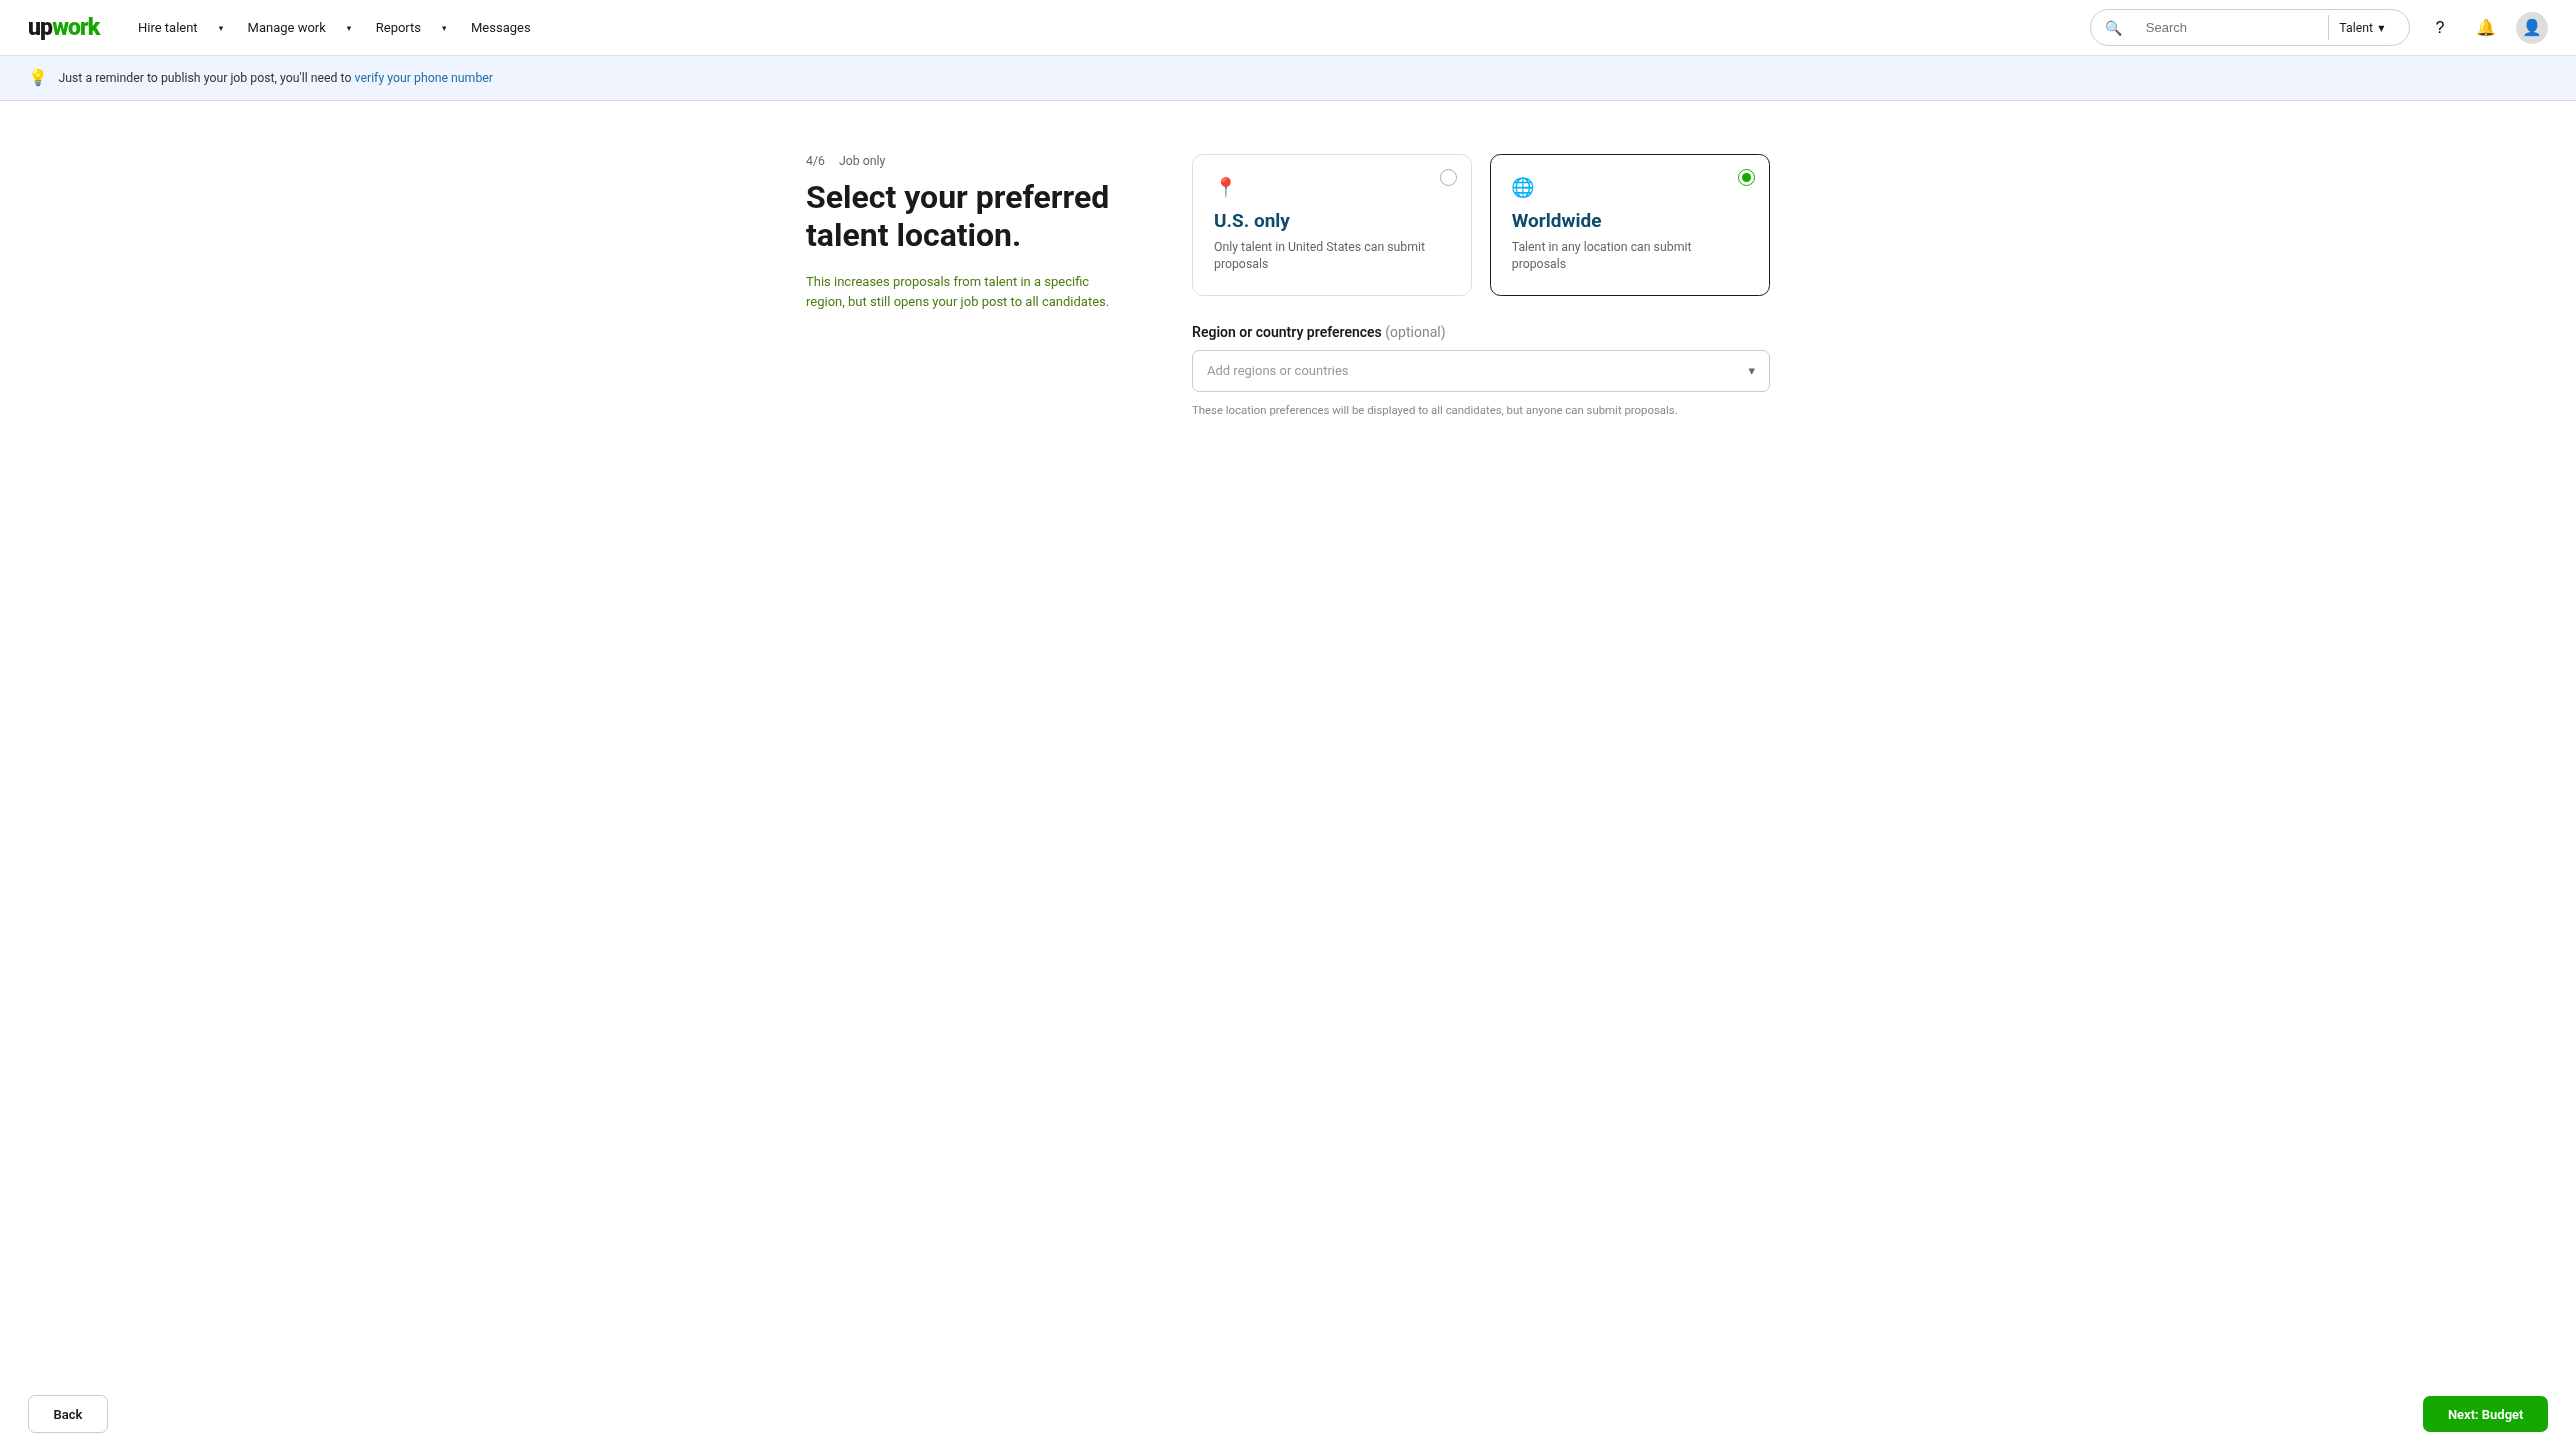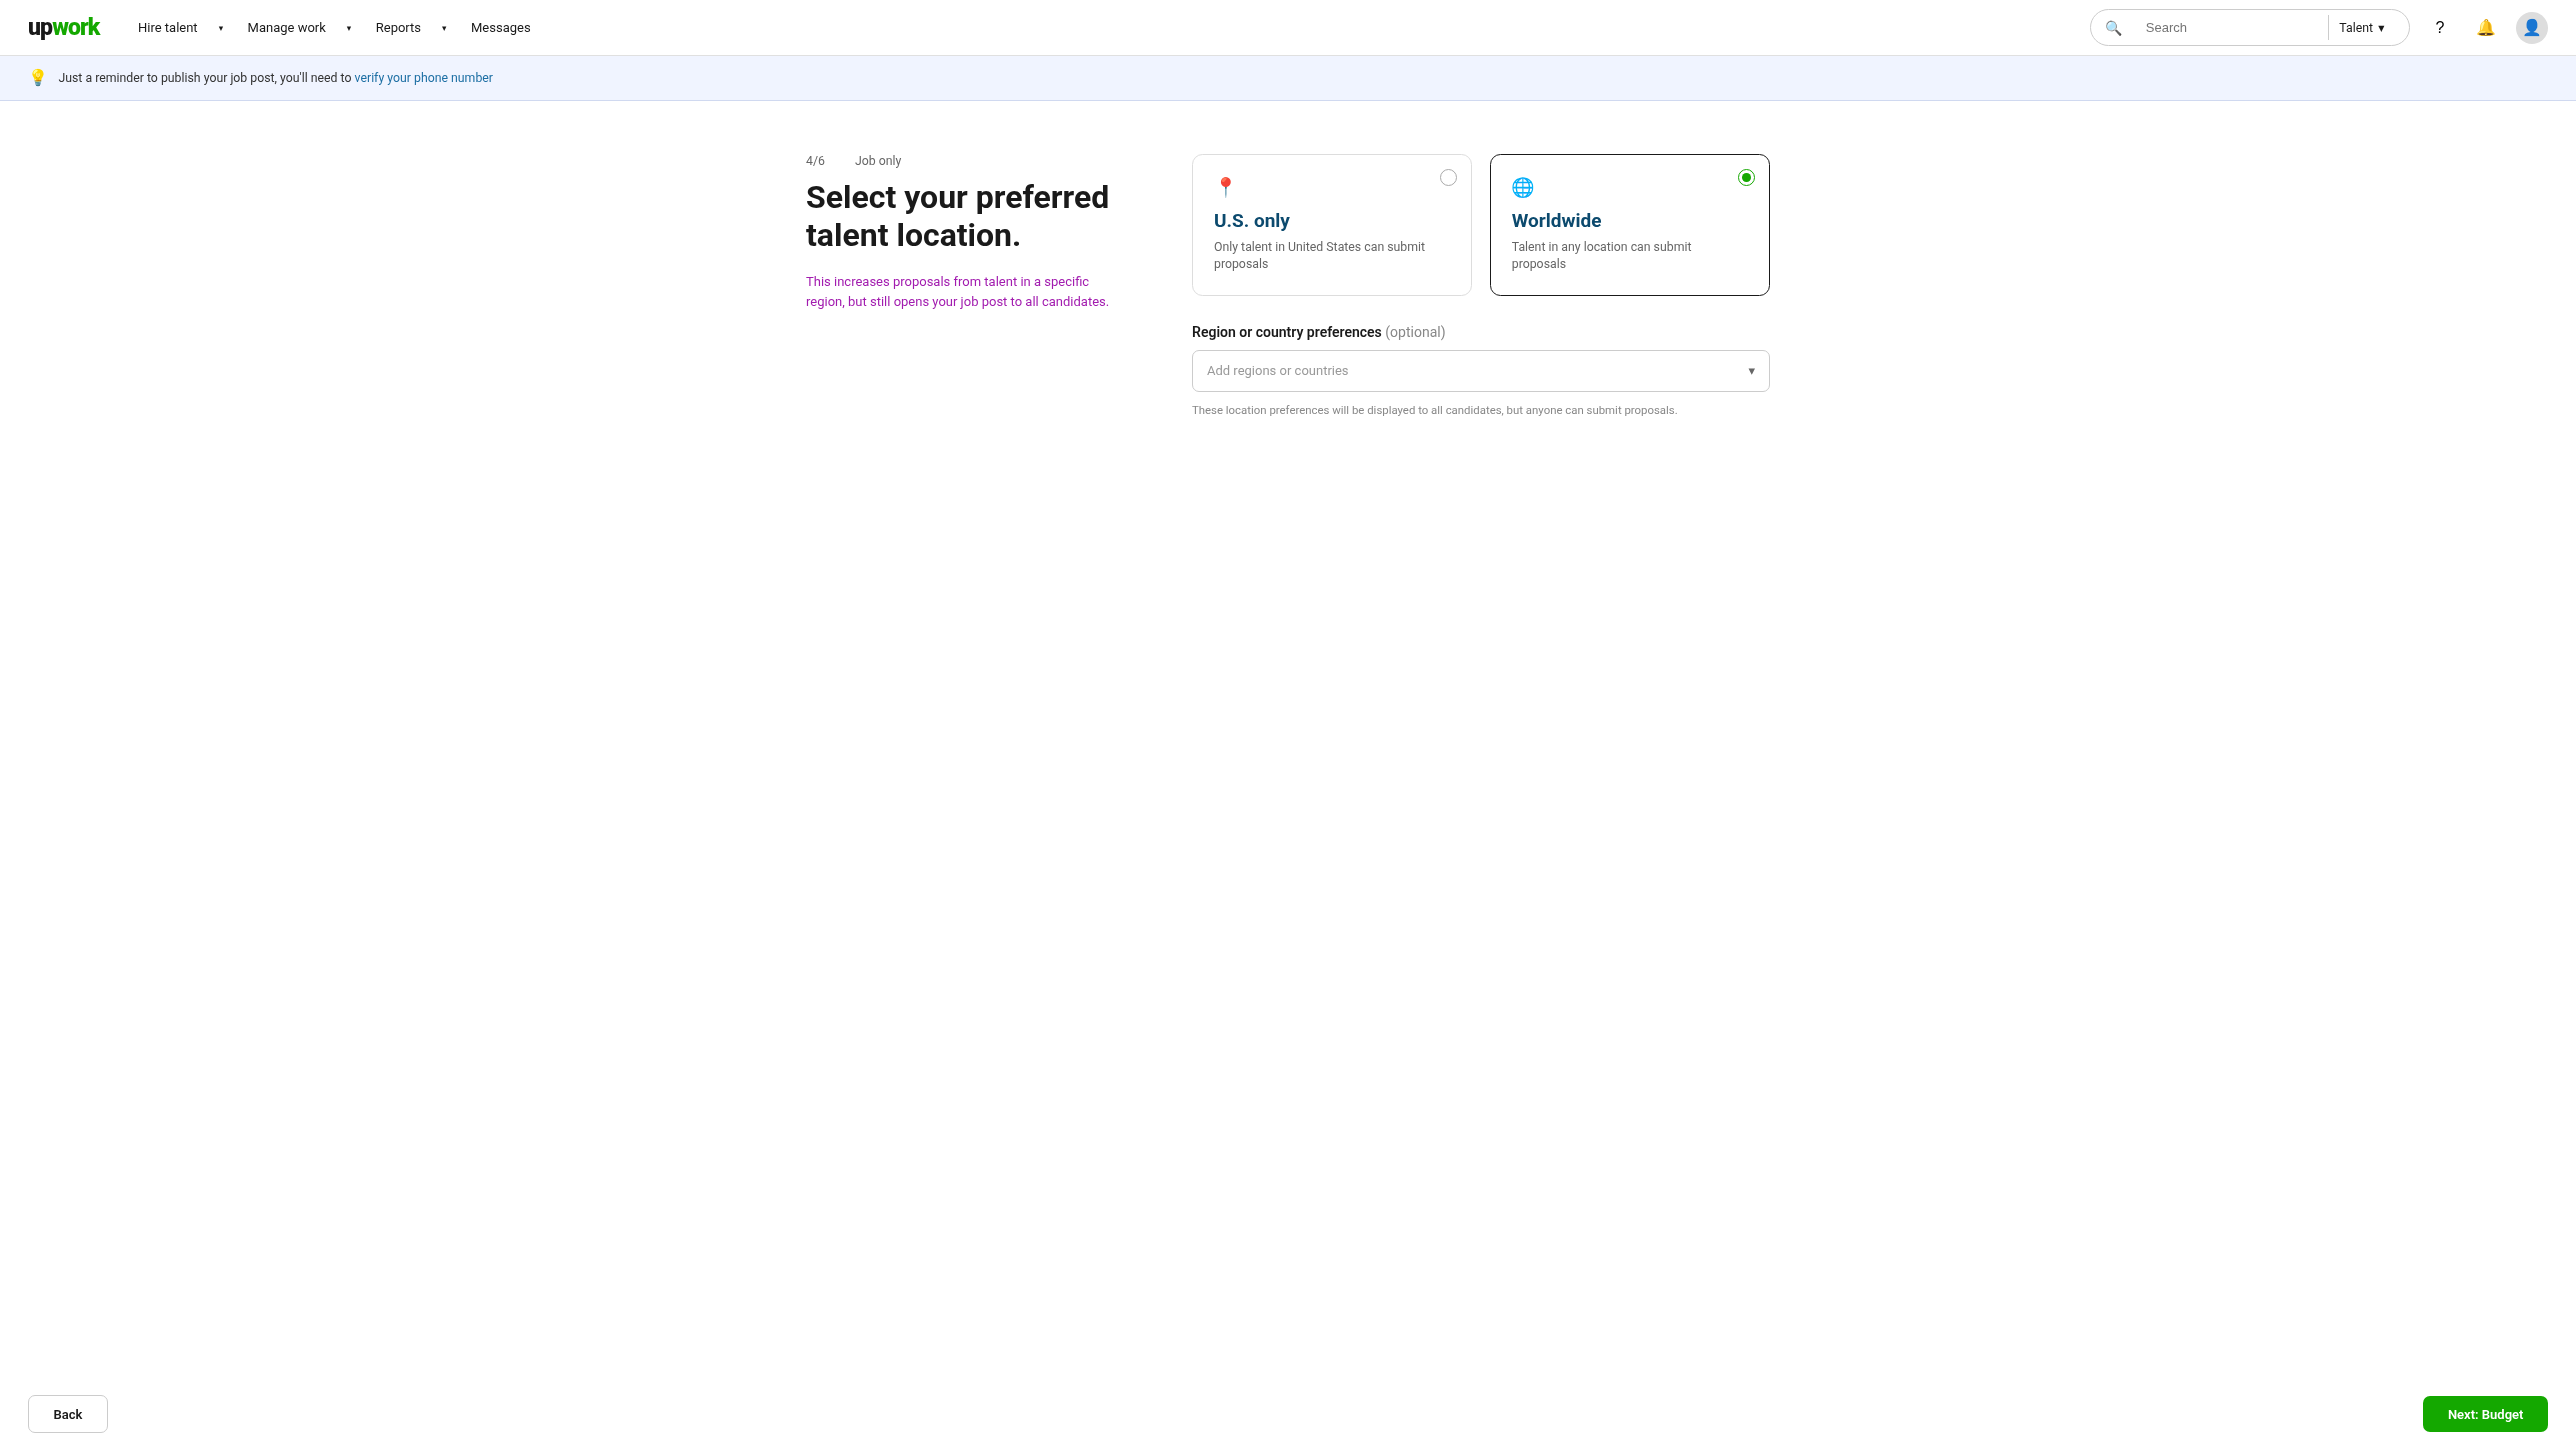--- a/index.html
+++ b/index.html
@@ -49,24 +49,24 @@
 
     
     .main-content {
       flex: 1; display: flex; flex-direction: column; align-items: center;
       padding: 53px 28px 105px;
     }
     .form-area { display: flex; gap: 70px; max-width: 964px; width: 100%; }
 
     
     .left-col { width: 316px; flex-shrink: 0; }
-    .step-label { font-size: 12.3px; color: #666; margin-bottom: 10.5px; display: flex; gap: 30px; }
+    .step-label { font-size: 12.3px; color: #666; margin-bottom: 10.5px; display: flex; gap: 14px; }
     .step-label span { color: #666; }
     .page-title { font-size: 32px; font-weight: 700; line-height: 1.2; margin-bottom: 17.5px; color: #1a1a1a; }
-    .page-desc { font-size: 13px; color: #a21caf; line-height: 1.5; }
+    .page-desc { font-size: 13px; color: #4d7c0f; line-height: 1.5; }
 
     
     .right-col { flex: 1; }
     .option-cards { display: flex; gap: 17.5px; margin-bottom: 28px; }
     .option-card {
       flex: 1; border: 1.8px solid #ddd; border-radius: 10.5px; padding: 21px;
       cursor: pointer; position: relative; background: #fff; transition: border-color 0.15s;
     }
     .option-card.selected { border-color: #1a1a1a; border-width: 1.8px; }
     .card-radio {

